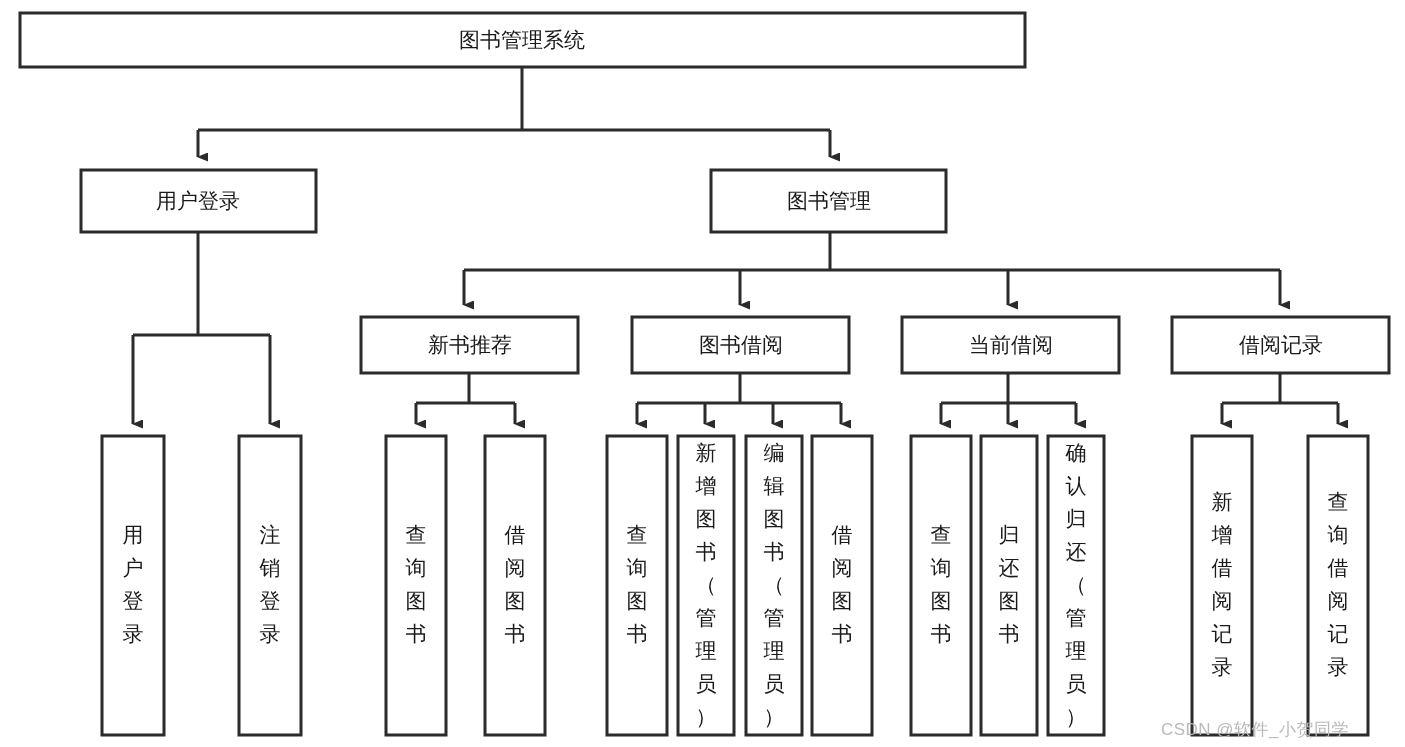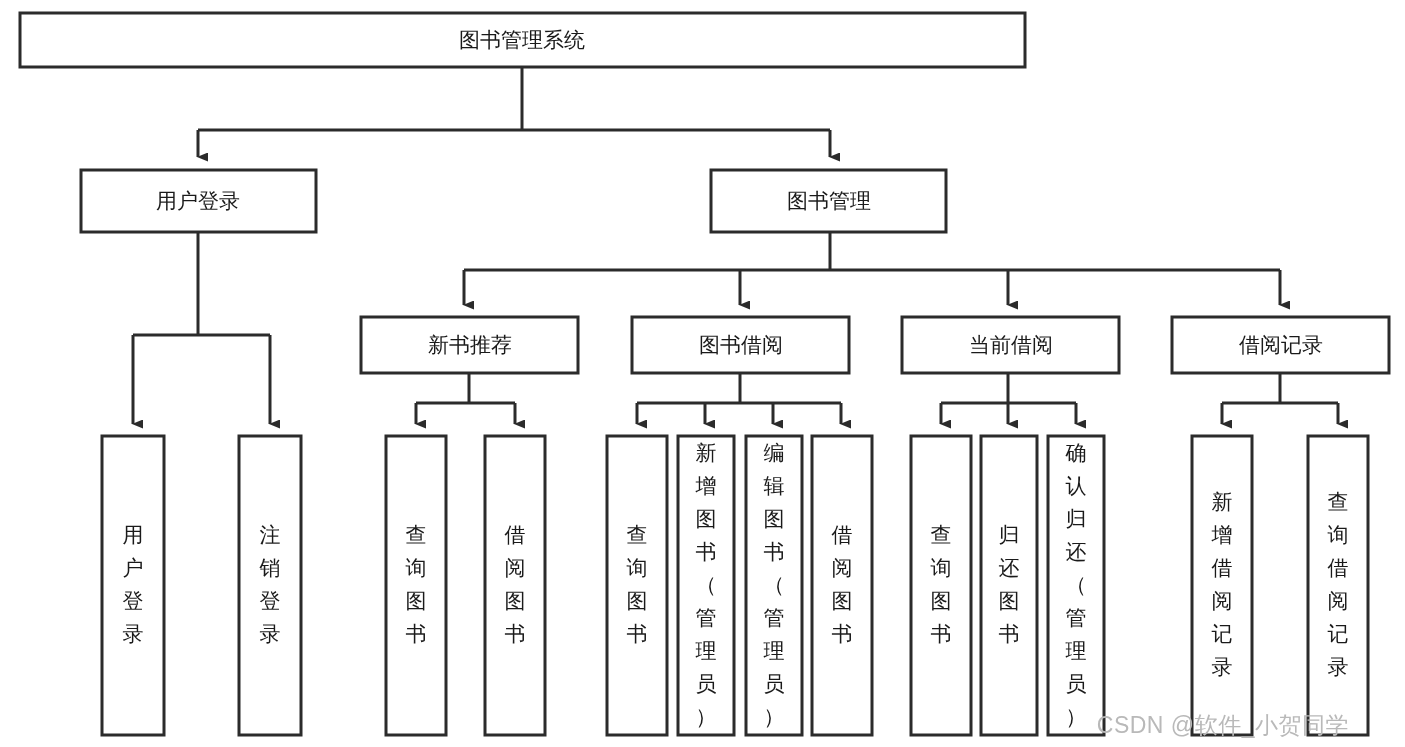--- a/index.html
+++ b/index.html
@@ -50,21 +50,21 @@
     fill: #1a1a1a;
     font-family: "Liberation Sans", "DejaVu Sans", sans-serif;
     font-size: 21px;
     text-anchor: middle;
   }
   .watermark-text {
     position: absolute;
     right: 8px;
     bottom: 6px;
     font-family: "Liberation Sans", "DejaVu Sans", sans-serif;
-    font-size: 23px;
+    font-size: 17px;
     color: #b9b9b9;
     letter-spacing: 0.5px;
     white-space: nowrap;
     pointer-events: none;
   }
 </style>
 </head>
 <body>
 
 <div id="diagram-root">

